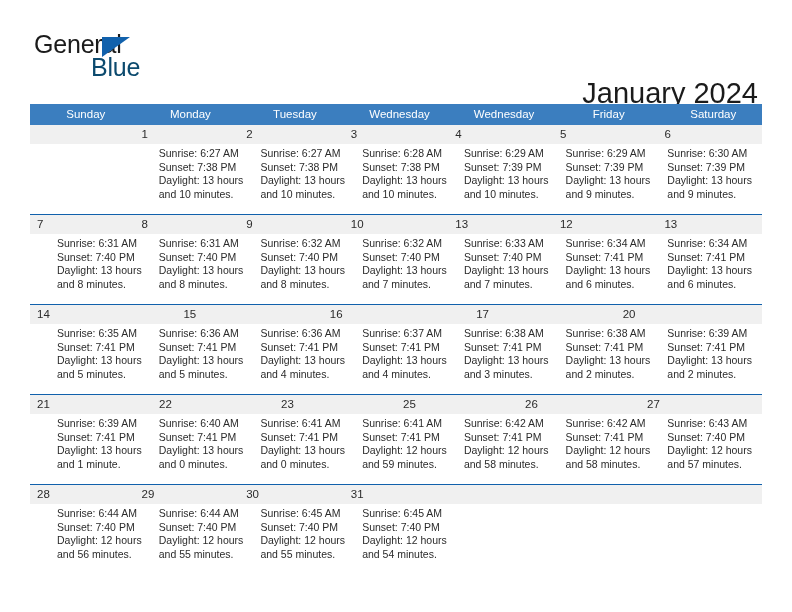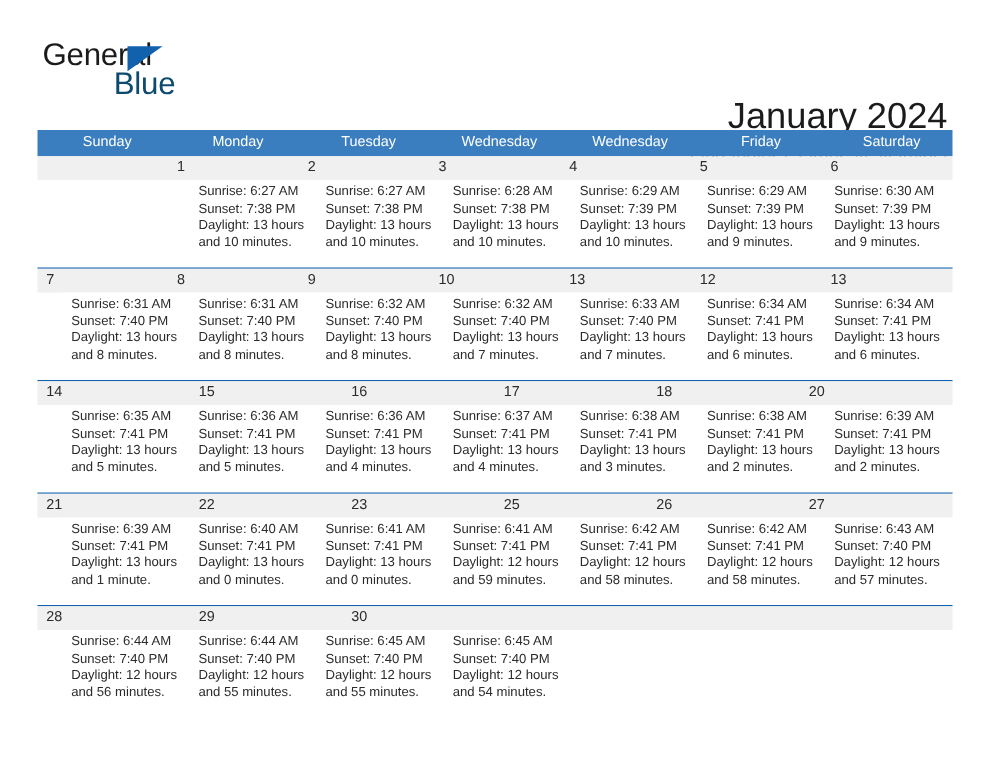--- a/index.html
+++ b/index.html
@@ -286,21 +286,20 @@
               <div>and 6 minutes.</div>
             </div>
           </div>
         </div>
         <div class="week">
           <div class="week-daynums">
             <div class="num-cell">14</div>
             <div class="num-cell">15</div>
             <div class="num-cell">16</div>
             <div class="num-cell">17</div>
-            <div class="num-cell">18</div>
             <div class="num-cell">20</div>
           </div>
           <div class="week-body">
             <div class="body-cell">
               <div>Sunrise: 6:35 AM</div>
               <div>Sunset: 7:41 PM</div>
               <div>Daylight: 13 hours</div>
               <div>and 5 minutes.</div>
             </div>
             <div class="body-cell">
@@ -393,20 +392,21 @@
               <div>Daylight: 12 hours</div>
               <div>and 57 minutes.</div>
             </div>
           </div>
         </div>
         <div class="week">
           <div class="week-daynums">
             <div class="num-cell">28</div>
             <div class="num-cell">29</div>
             <div class="num-cell">30</div>
+            <div class="num-cell">31</div>
             <div class="num-cell"></div>
             <div class="num-cell"></div>
             <div class="num-cell"></div>
           </div>
           <div class="week-body">
             <div class="body-cell">
               <div>Sunrise: 6:44 AM</div>
               <div>Sunset: 7:40 PM</div>
               <div>Daylight: 12 hours</div>
               <div>and 56 minutes.</div>

